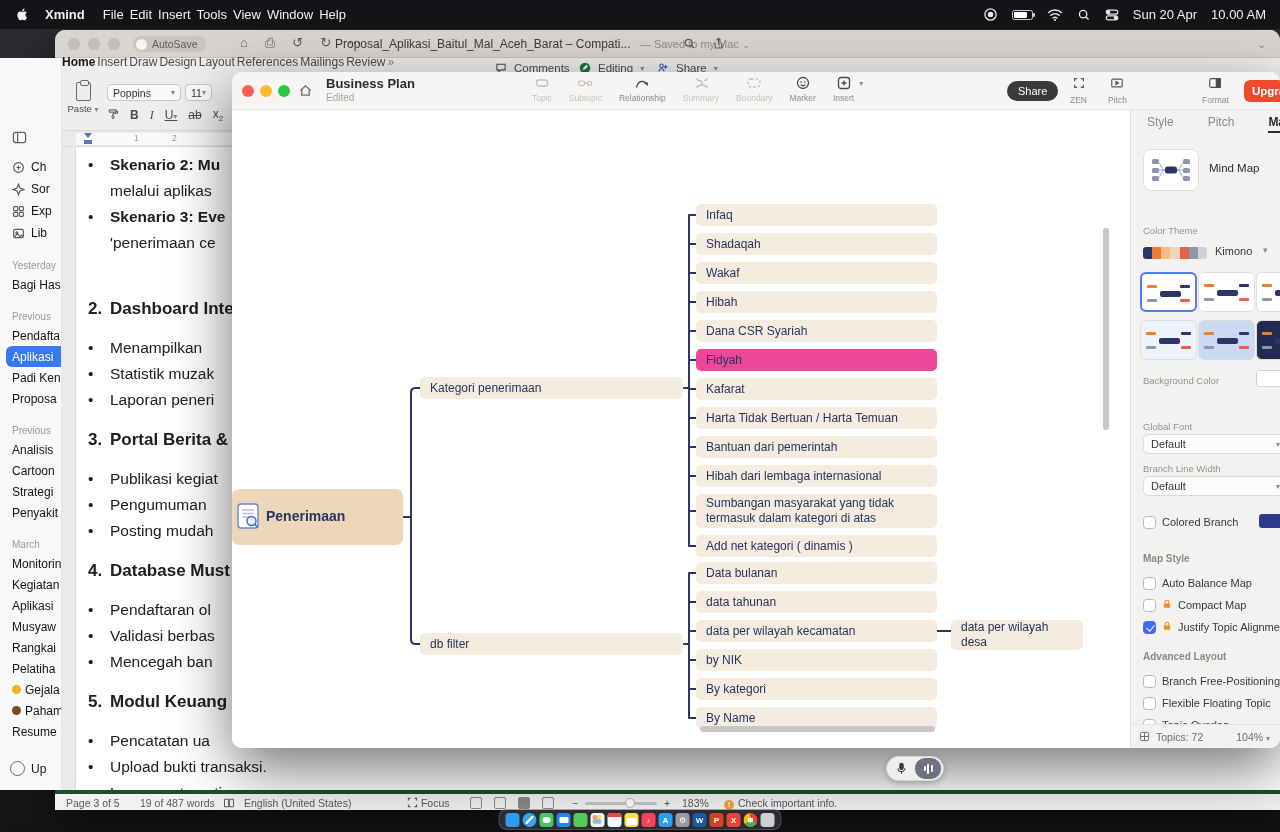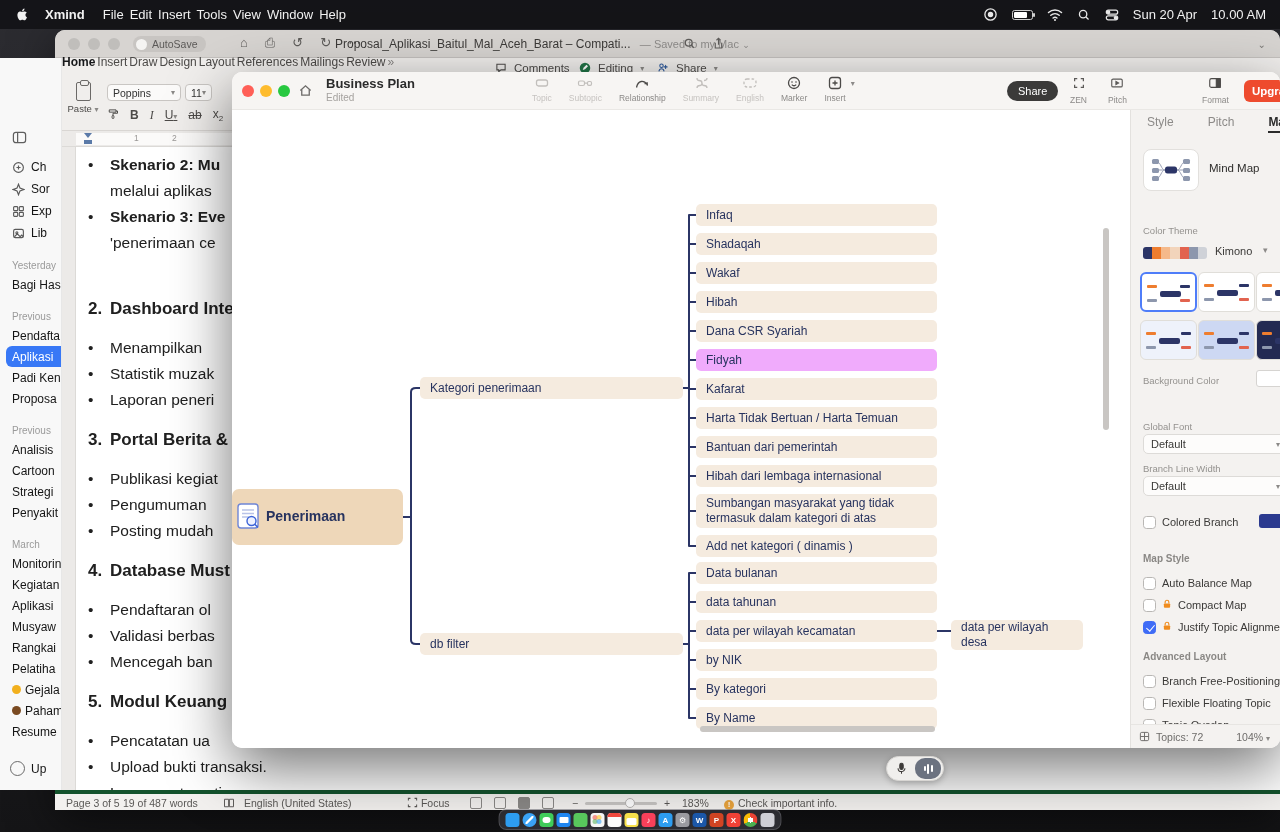--- a/index.html
+++ b/index.html
@@ -440,21 +440,21 @@
             <div class="doc-li">
               <span class="doc-b">•</span>
               <span class="doc-t">Laporan otomatis</span>
             </div>
           </div>
       </div>
     </div>
 
     <div class="w-status">
       <span class="ws" style="left:11px">Page 3 of 5</span>
-      <span class="ws" style="left:68px">19 of 487 words</span>
+      <span class="ws" style="left:85px">19 of 487 words</span>
       <span class="ws" style="left:168px">
         <svg width="12" height="12" viewBox="0 0 16 16" fill="none" stroke="#5a5856" stroke-width="1.3">
             <path d="M2 3h5.5v10H2zM8.5 3H14v10H8.5z"></path>
           </svg>
       </span>
       <span class="ws" style="left:189px">English (United States)</span>
       <span class="ws" style="left:352px">
         <svg width="11" height="11" viewBox="0 0 16 16" fill="none" stroke="#5a5856" stroke-width="1.5" style="vertical-align:-1px">
             <path d="M2 5V2h3M14 5V2h-3M2 11v3h3M14 11v3h-3"></path>
           </svg>
@@ -631,21 +631,21 @@
           <div class="xtool dis">
             <span class="xtool-ic"><svg width="16" height="16" viewBox="0 0 16 16" fill="none" stroke="currentColor" stroke-width="1.3">
                 <path d="M3 4c2.5 0 2.5 2 2.5 3S5.5 9 8 9c-2.5 0-2.5 1-2.5 2s0 3-2.5 3M8 9c2.5 0 2.5-2 2.5-3S10.5 4 13 4M10.5 11c0 1 0 3 2.5 3" transform="rotate(-90 8 8)"></path>
               </svg></span>
             <span class="xtool-lb">Summary</span>
           </div>
           <div class="xtool dis">
             <span class="xtool-ic"><svg width="16" height="16" viewBox="0 0 16 16" fill="none" stroke="currentColor" stroke-width="1.3">
                 <rect x="2" y="4" width="12" height="8" rx="3" stroke-dasharray="2.6 2"></rect>
               </svg></span>
-            <span class="xtool-lb">English</span>
+            <span class="xtool-lb">Boundary</span>
           </div>
           <div class="xtool">
             <span class="xtool-ic"><svg width="16" height="16" viewBox="0 0 16 16" fill="none" stroke="currentColor" stroke-width="1.3">
                 <circle cx="8" cy="8" r="5.5"></circle>
                 <circle cx="6" cy="7" r=".8" fill="currentColor" stroke="none"></circle>
                 <circle cx="10" cy="7" r=".8" fill="currentColor" stroke="none"></circle>
                 <path d="M5.8 9.6c1.3 1.3 3.1 1.3 4.4 0"></path>
               </svg></span>
             <span class="xtool-lb">Marker</span>
           </div>
@@ -707,21 +707,21 @@
           </div>
           <div class="mm-node" style="left: 464px; top: 152px; width: 241px; min-height: 22px; background: rgb(245, 235, 223);">
             <span>Wakaf</span>
           </div>
           <div class="mm-node" style="left: 464px; top: 181px; width: 241px; min-height: 22px; background: rgb(245, 235, 223);">
             <span>Hibah</span>
           </div>
           <div class="mm-node" style="left: 464px; top: 210px; width: 241px; min-height: 22px; background: rgb(245, 235, 223);">
             <span>Dana CSR Syariah</span>
           </div>
-          <div class="mm-node" style="left: 464px; top: 239px; width: 241px; min-height: 22px; background: #f0abfc;">
+          <div class="mm-node" style="left: 464px; top: 239px; width: 241px; min-height: 22px; background: #ec4899;">
             <span>Fidyah</span>
           </div>
           <div class="mm-node" style="left: 464px; top: 268px; width: 241px; min-height: 22px; background: rgb(245, 235, 223);">
             <span>Kafarat</span>
           </div>
           <div class="mm-node" style="left: 464px; top: 297px; width: 241px; min-height: 22px; background: rgb(245, 235, 223);">
             <span>Harta Tidak Bertuan / Harta Temuan</span>
           </div>
           <div class="mm-node" style="left: 464px; top: 326px; width: 241px; min-height: 22px; background: rgb(245, 235, 223);">
             <span>Bantuan dari pemerintah</span>

